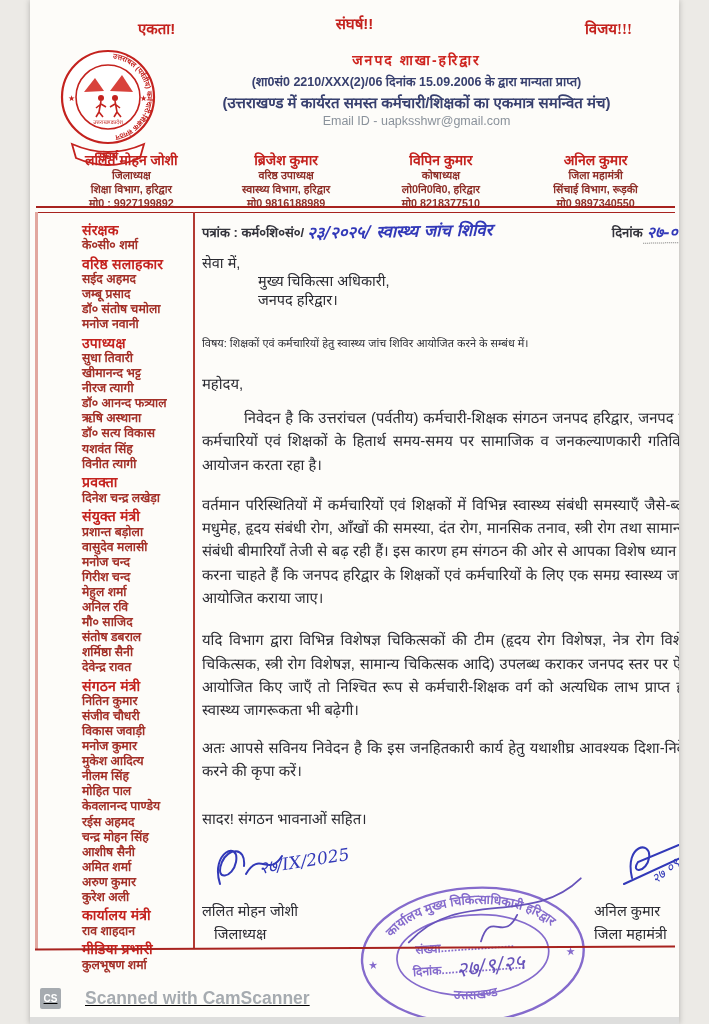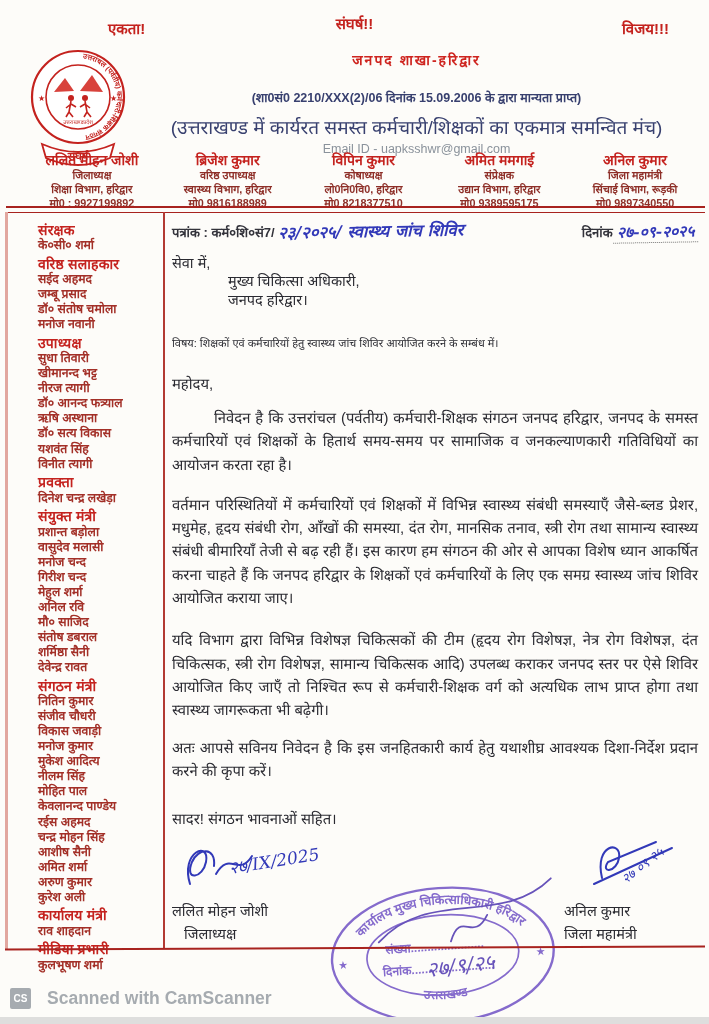--- a/index.html
+++ b/index.html
@@ -1,40 +1,40 @@
 <!DOCTYPE html>
 <html><head>
 <meta charset="utf-8">
 <style>
   html,body{margin:0;padding:0;background:#eceae6;}
-  .page{position:relative;width:709px;height:1024px;margin:0 auto;background:#fdfcf9;
+  .page{position:relative;width:649px;height:1024px;margin:0 auto;background:#fdfcf9;
         overflow:hidden;font-family:"Liberation Sans","DejaVu Sans",sans-serif;box-shadow:0 0 6px rgba(0,0,0,.25);}
   
   .slogan{position:absolute;font-size:15px;font-weight:bold;color:#c4221e;}
   .slogan.left{left:108px;top:18px;}
   .slogan.center{left:0;right:0;top:13px;text-align:center;}
-  .slogan.right{right:40px;top:18px;}
+  .slogan.right{right:47px;top:18px;font-family:Liberation Serif, serif;}
   .logo{position:absolute;left:26px;top:44px;}
   .header-text{position:absolute;left:132px;right:8px;top:44px;text-align:center;}
   .org-name{font-size:23px;font-weight:bold;color:#ce241f;white-space:nowrap;letter-spacing:-0.5px;}
   .branch{font-size:14px;font-weight:bold;color:#ce241f;letter-spacing:2px;margin-top:6px;}
-  .recognition{font-size:12.5px;font-weight:bold;color:#38406f;margin-top:20px;text-align:center;}
-  .tagline{font-size:19px;font-weight:normal;color:#38406f;margin-top:8px;}
+  .recognition{font-size:12.5px;font-weight:bold;color:#38406f;margin-top:4px;text-align:center;}
+  .tagline{font-size:15px;font-weight:bold;color:#38406f;margin-top:2px;}
   .email{font-size:12.5px;color:#8a929b;margin-top:2px;}
   
   .officials{position:absolute;left:24px;right:6px;top:150px;display:flex;}
   .official{flex:1;text-align:center;}
   .o-name{font-size:14px;font-weight:bold;color:#c4221e;white-space:nowrap;}
   .o-line{font-size:10.8px;font-weight:bold;color:#8e2f28;line-height:13.8px;white-space:nowrap;}
   .rule-top{position:absolute;left:6px;right:4px;top:206px;height:4px;
             border-top:2.2px solid #a8231f;border-bottom:1.6px solid #a8231f;}
   .left-edge{position:absolute;left:5px;top:212px;height:737px;width:3px;background:#e2a79f;}
   .divider{position:absolute;left:163px;top:212px;height:737px;width:2px;background:#b23a33;}
   
-  .sidebar{position:absolute;left:38px;top:219px;width:122px;}
+  .sidebar{position:absolute;left:52px;top:219px;width:122px;}
   .group-heading{font-size:14px;font-weight:bold;color:#c4221e;line-height:15.5px;margin-top:3.5px;letter-spacing:.2px;white-space:nowrap;}
   .member{font-size:12.3px;font-weight:600;color:#a33028;line-height:15.05px;white-space:nowrap;}
   
   .body{position:absolute;left:172px;top:219px;width:526px;color:#2a2a31;}
   .refline{display:flex;align-items:baseline;font-size:13px;font-weight:bold;color:#33333b;}
   .hw{font-family:"DejaVu Serif",serif;font-style:italic;color:#3239b8;}
   .ref-hw{font-size:16.5px;margin-left:3px;transform:rotate(-1deg);display:inline-block;}
   .date-hw{font-size:15.5px;border-bottom:1px dotted #777;padding:0 4px;display:inline-block;transform:rotate(-1deg);}
   .seva{font-size:14.5px;margin-top:9px;}
   .addressee{font-size:14.5px;margin-left:56px;line-height:19px;}
@@ -49,21 +49,21 @@
   .sig-left .sig-name{font-size:14.5px;margin-top:-14px;}
   .sig-left .sig-title{font-size:14.5px;margin-left:12px;margin-top:3px;}
   .sig-right{position:absolute;right:4px;top:0;}
   .sig-right .sig-name{font-size:14.5px;margin-top:-16px;}
   .sig-right .sig-title{font-size:14.5px;margin-top:3px;}
   .stamp{position:absolute;left:152px;top:48px;transform:rotate(-4deg);opacity:.92;}
   
   .rule-bottom{position:absolute;left:5px;right:4px;top:947px;border-top:2.6px solid #a8231f;transform:rotate(-.25deg);}
   .camp{position:absolute;left:0;right:0;top:956px;text-align:center;font-size:12.6px;font-weight:bold;color:#8e2f28;}
   .camp span{margin:0 10px;}
-  .camscanner{position:absolute;left:10px;top:988px;display:flex;align-items:center;gap:16px;}
+  .camscanner{position:absolute;left:10px;top:988px;display:flex;align-items:center;gap:24px;text-decoration:underline;}
   .cs-icon{width:21px;height:21px;background:#a6abb0;color:#fff;font-size:10px;font-weight:bold;
            display:flex;align-items:center;justify-content:center;border-radius:2px;}
   .cs-text{font-size:17.5px;color:#a6abb0;font-weight:600;}
   .bottom-strip{position:absolute;left:0;right:0;bottom:0;height:7px;background:#dededd;}
 </style>
 </head>
 <body>
 
 <div class="page">
 
@@ -116,26 +116,20 @@
         <div class="o-line">मो0 9816188989</div>
       </div>
 
       <div class="official">
         <div class="o-name">विपिन कुमार</div>
         <div class="o-line">कोषाध्यक्ष</div>
         <div class="o-line">लो0नि0वि0, हरिद्वार</div>
         <div class="o-line">मो0 8218377510</div>
       </div>
 
-      <div class="official">
-        <div class="o-name">अमित ममगाई</div>
-        <div class="o-line">संप्रेक्षक</div>
-        <div class="o-line">उद्यान विभाग, हरिद्वार</div>
-        <div class="o-line">मो0 9389595175</div>
-      </div>
 
       <div class="official">
         <div class="o-name">अनिल कुमार</div>
         <div class="o-line">जिला महामंत्री</div>
         <div class="o-line">सिंचाई विभाग, रूड़की</div>
         <div class="o-line">मो0 9897340550</div>
       </div>
     </div>
 
   <div class="rule-top"></div>
@@ -268,21 +262,21 @@
         <div class="group-heading">मीडिया प्रभारी</div>
         <div>
 
             <div class="member">कुलभूषण शर्मा</div>
           </div>
       </div>
     </div>
 
   <div class="body">
     <div class="refline">
-      <span>पत्रांक : कर्म०शि०सं7/</span>
+      <span>पत्रांक : कर्म०शि०सं०/</span>
       <span class="hw ref-hw">२३/२०२५/ स्वास्थ्य जांच शिविर</span>
       <span style="flex:1"></span>
       <span>दिनांक</span>
       <span class="hw date-hw">२७-०९-२०२५</span>
     </div>
     <div class="seva">सेवा में,</div>
     <div class="addressee">मुख्य चिकित्सा अधिकारी,</div>
     <div class="addressee">जनपद हरिद्वार।</div>
     <div class="subject">विषय: शिक्षकों एवं कर्मचारियों हेतु स्वास्थ्य जांच शिविर आयोजित करने के सम्बंध में।</div>
     <div class="greeting">महोदय,</div>

